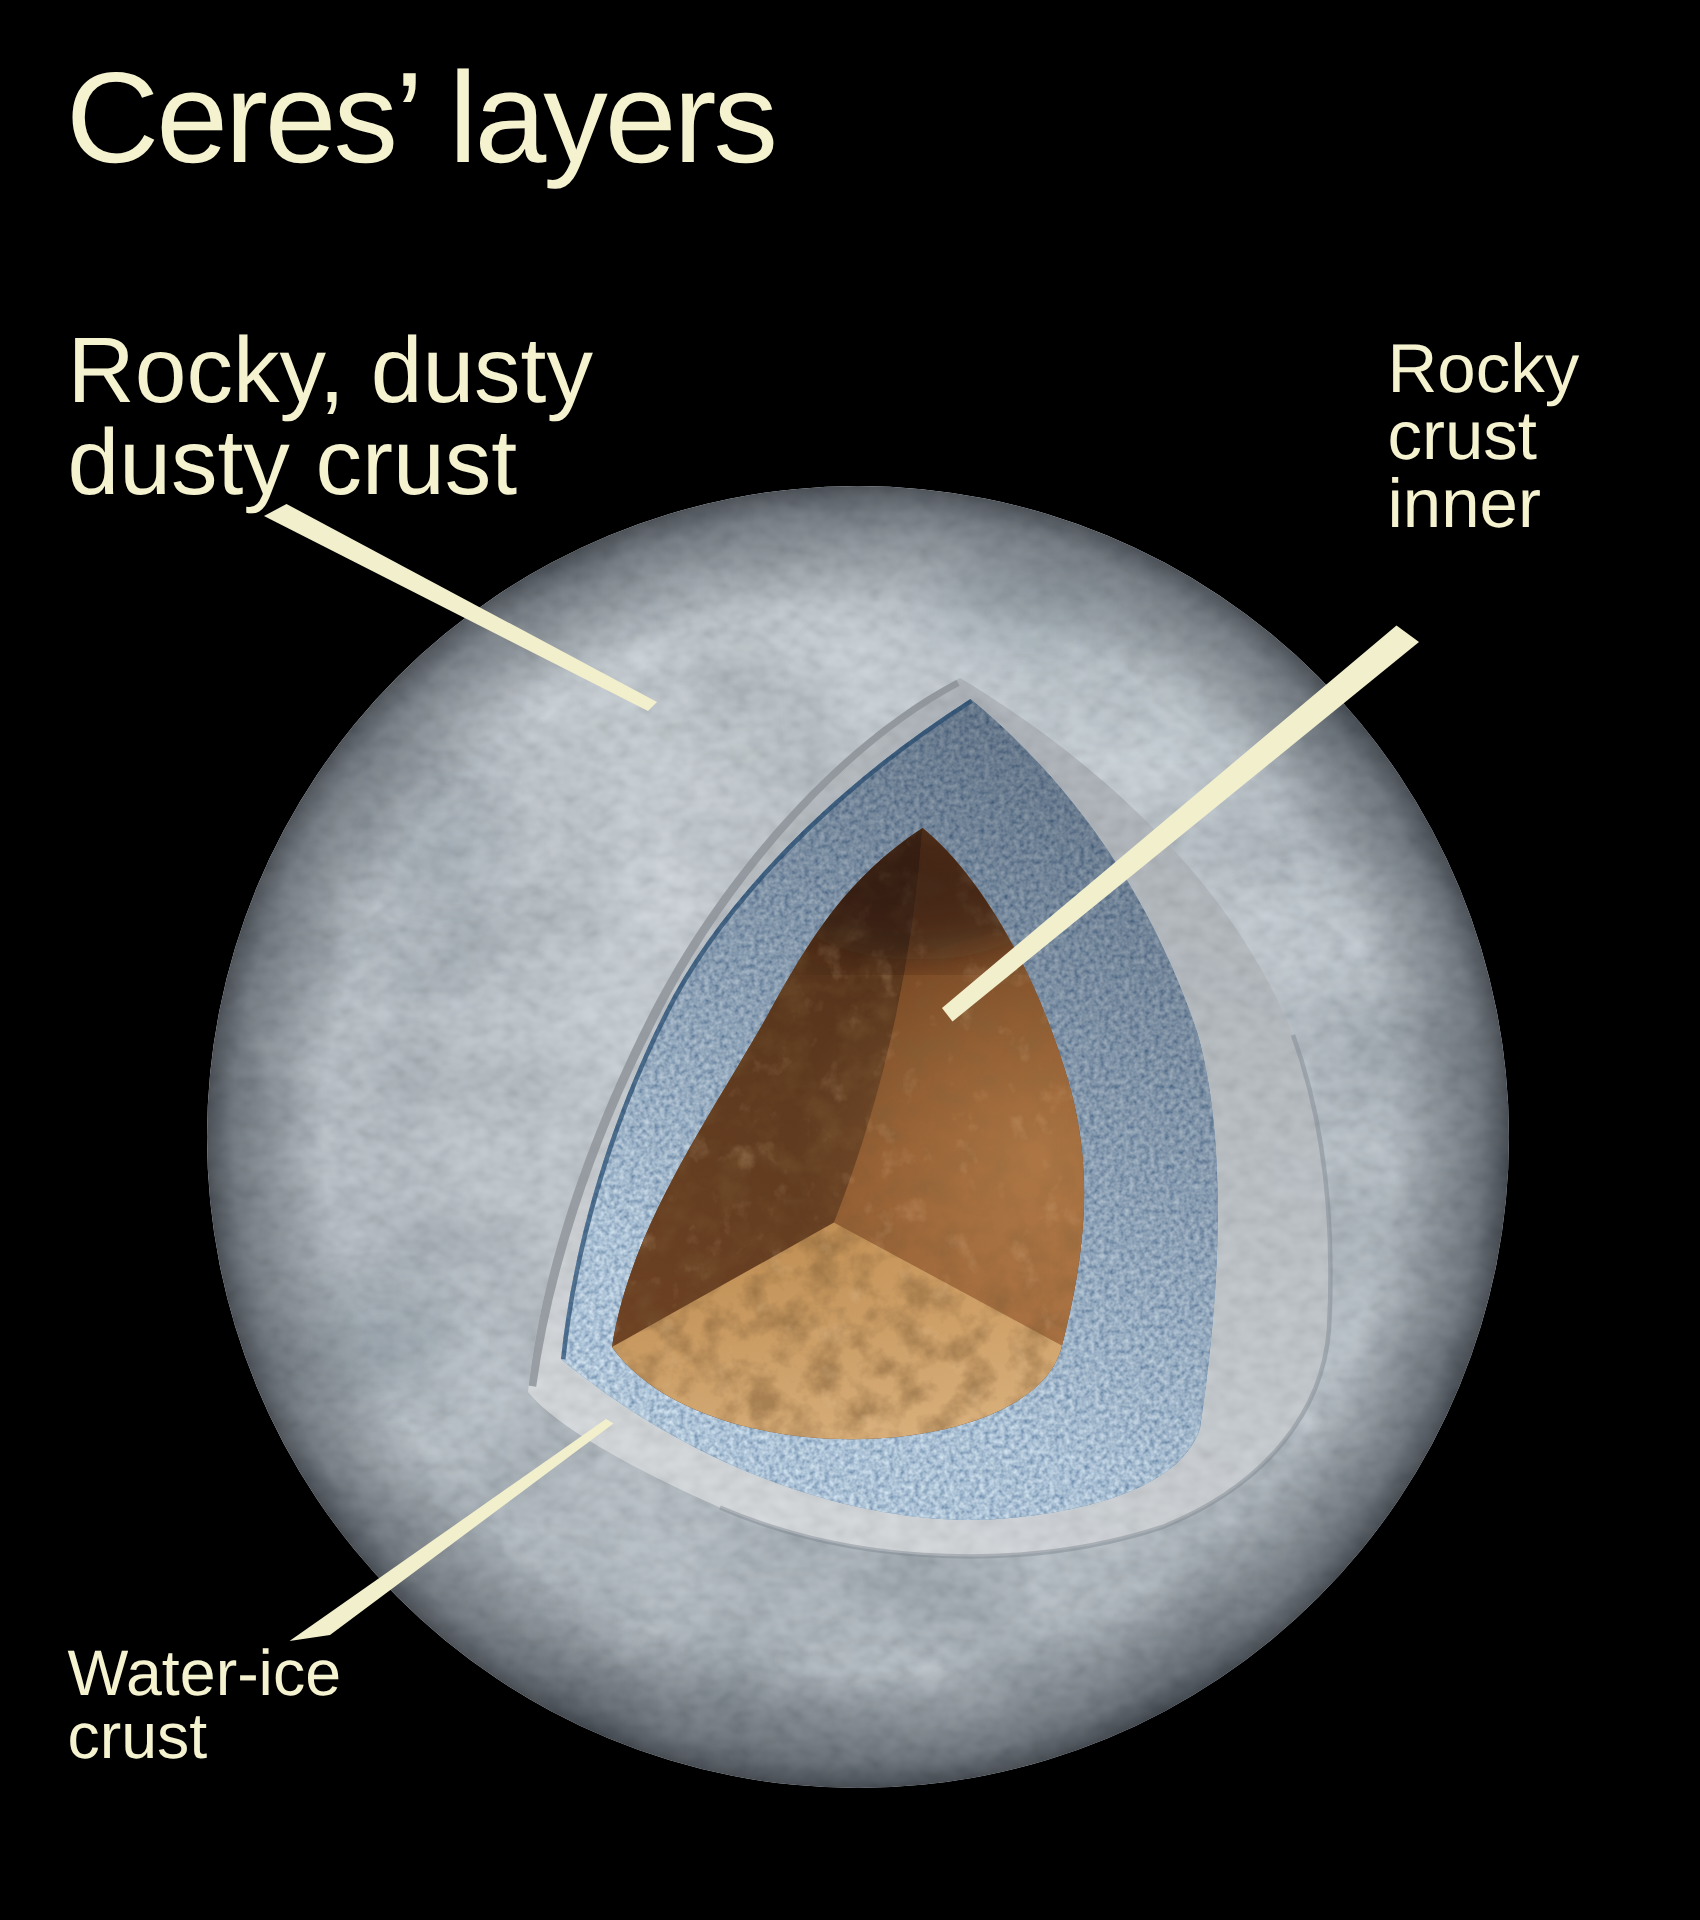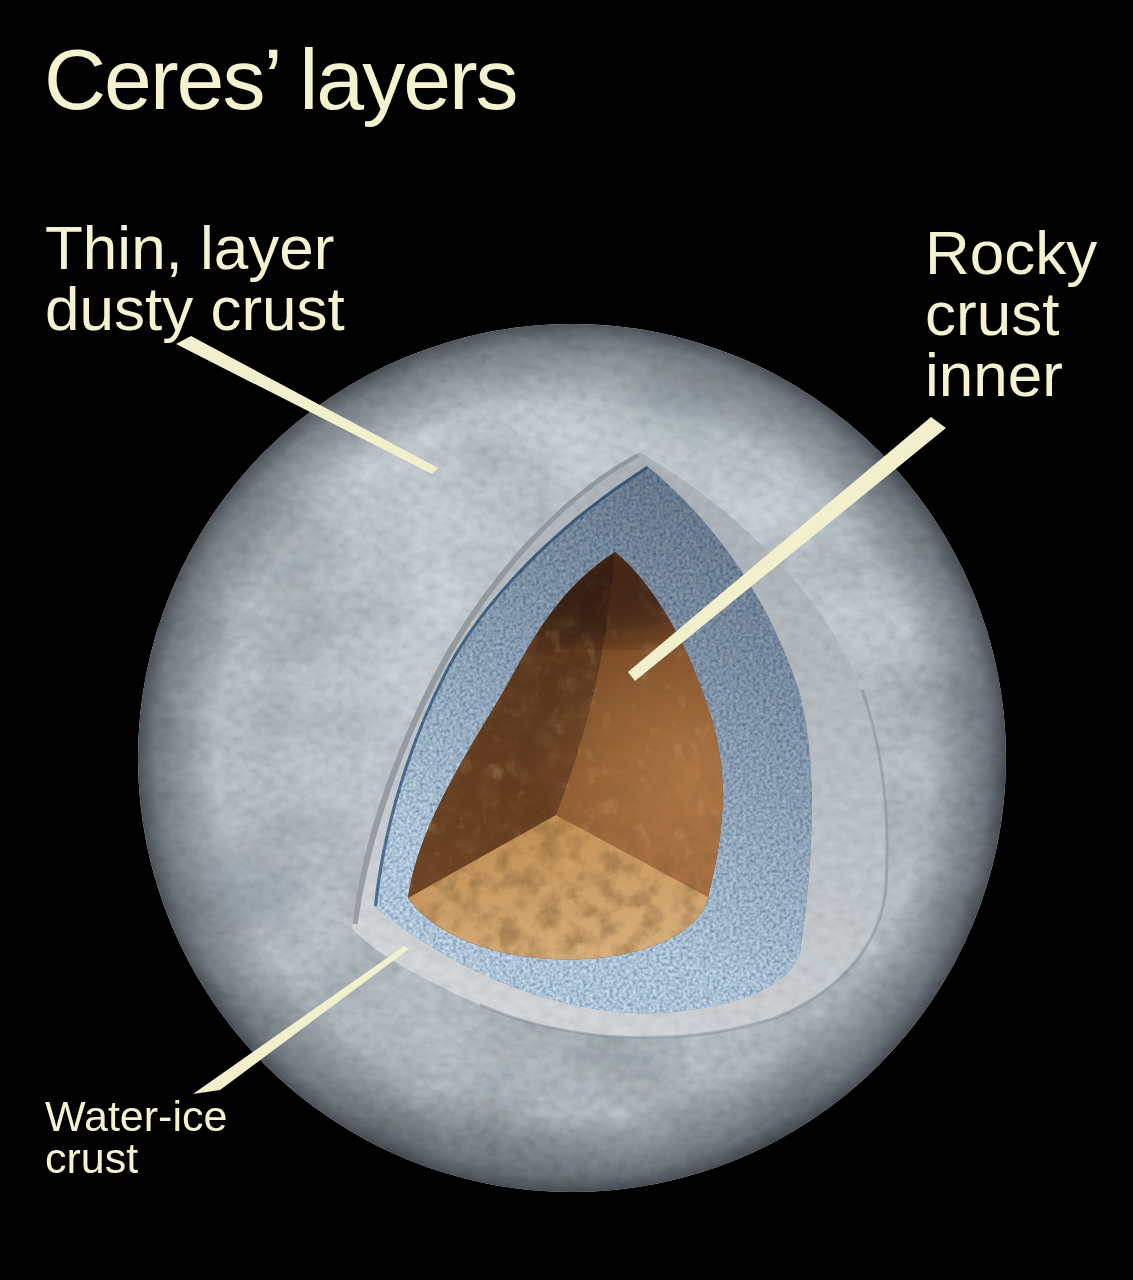--- a/index.html
+++ b/index.html
@@ -2,21 +2,21 @@
 <html><head>
 <meta charset="utf-8">
 <style>
   html,body{margin:0;padding:0;background:#000;}
   .stage{position:relative;width:1133px;height:1280px;background:#000;overflow:hidden;
          font-family:"Liberation Sans", sans-serif;}
   .stage svg{position:absolute;left:0;top:0;}
   .lbl{position:absolute;color:#f5f2d0;line-height:0.98;white-space:nowrap;}
   .title{left:44px;top:37px;font-size:86px;letter-spacing:-2px;}
   .crust{left:45px;top:218px;font-size:62px;}
-  .core{left:925px;top:223px;font-size:62px;}
+  .core{left:925px;top:223px;font-size:46px;}
   .ice{left:45px;top:1095px;font-size:43px;}
 </style>
 </head>
 <body>
 
 <div class="stage">
 
 <svg width="1133" height="1280" viewBox="0 0 1133 1280">
   <defs>
     <radialGradient id="gSphere" cx="0.46" cy="0.34" r="0.75">
@@ -193,21 +193,21 @@
   <g fill="#f2efcd">
     <polygon points="176,344 191,336 438,468 432,474"></polygon>
     <polygon points="931,417 946,428 635,681 628,672"></polygon>
     <polygon points="193,1094 220,1090 409,949 404,946"></polygon>
   </g>
 </svg>
 
 <div class="lbl title">Ceres’ layers</div>
 
 <div class="lbl crust">
-  <span>Thin, layer</span><br>
+  <span>Rocky, dusty</span><br>
   <span>dusty crust</span>
 </div>
 
 <div class="lbl core">
   <span>Rocky</span><br>
   <span>crust</span><br>
   <span>inner</span>
 </div>
 
 <div class="lbl ice">

